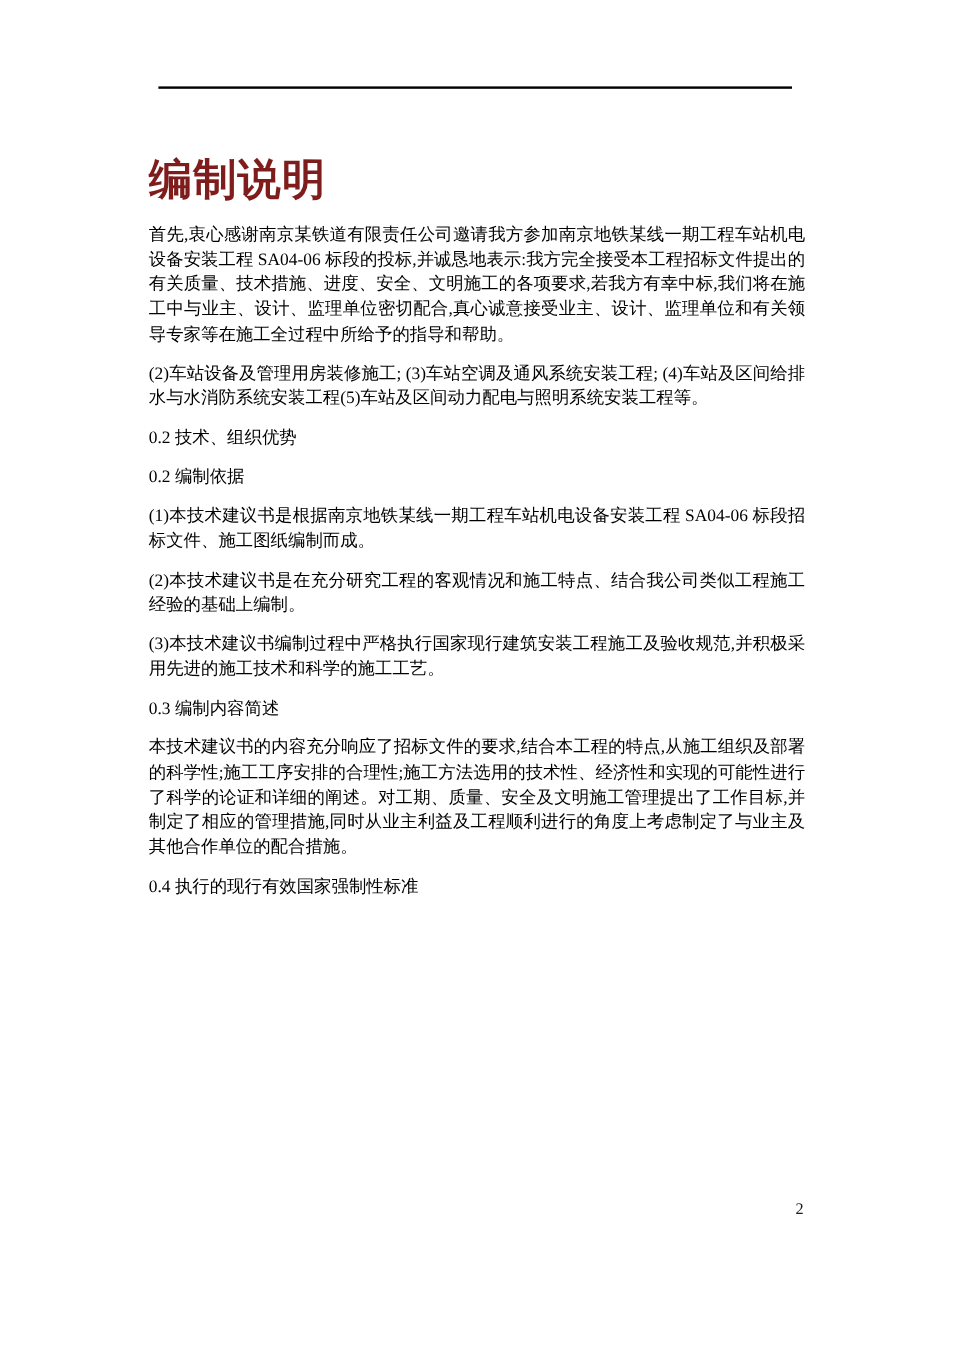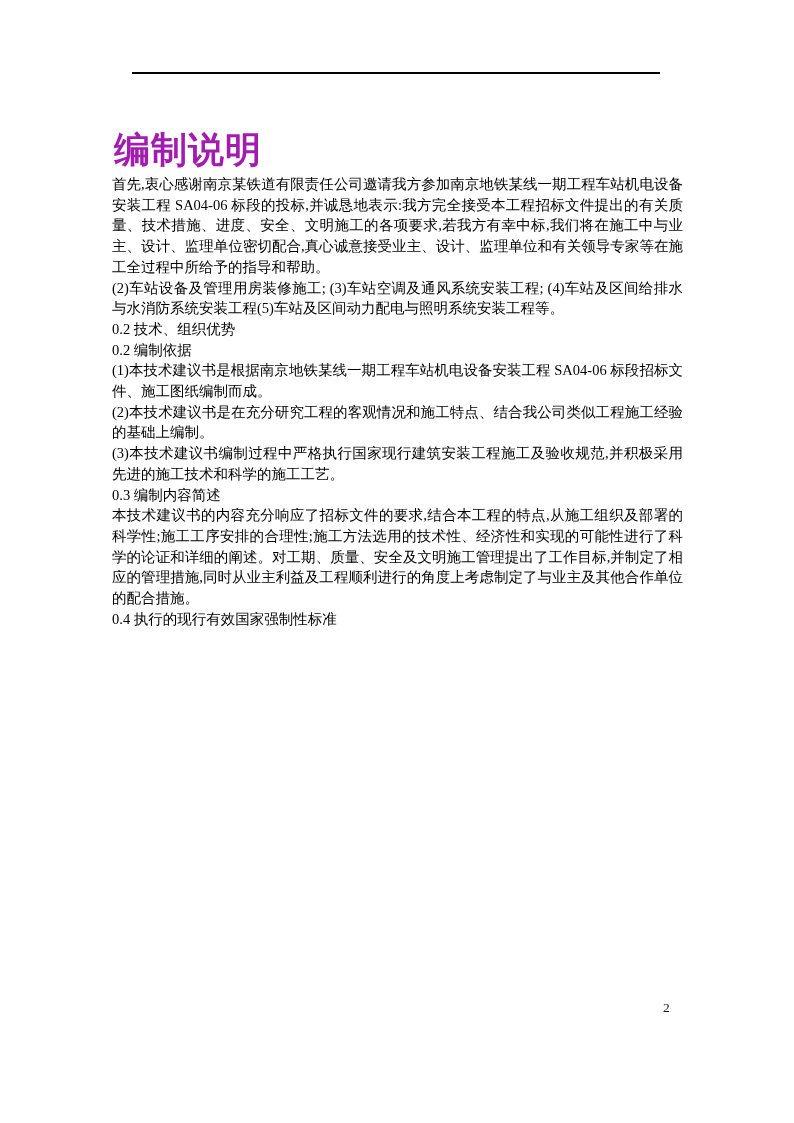--- a/index.html
+++ b/index.html
@@ -19,41 +19,41 @@
   .header-rule {
     position: absolute;
     left: 132px;
     top: 72px;
     width: 528px;
     height: 2px;
     background: #000000;
   }
   .doc-title {
     position: absolute;
-    left: 114px;
+    left: 124px;
     top: 102px;
     font-family: "Liberation Sans", sans-serif;
     font-size: 36px;
     font-weight: bold;
     letter-spacing: 1px;
-    color: #a21caf;
+    color: #7f1d1d;
     white-space: nowrap;
   }
   .body-text {
     position: absolute;
     left: 112px;
     top: 174px;
     width: 571px;
     font-size: 14.5px;
     line-height: 20.7px;
     text-align: justify;
     color: #000000;
   }
   .body-text p {
-    margin: 0;
+    margin: 12px;
     padding: 0;
   }
   .page-number {
     position: absolute;
     left: 663px;
     top: 1000px;
     font-size: 13.5px;
     color: #1a1a1a;
   }
 </style>

